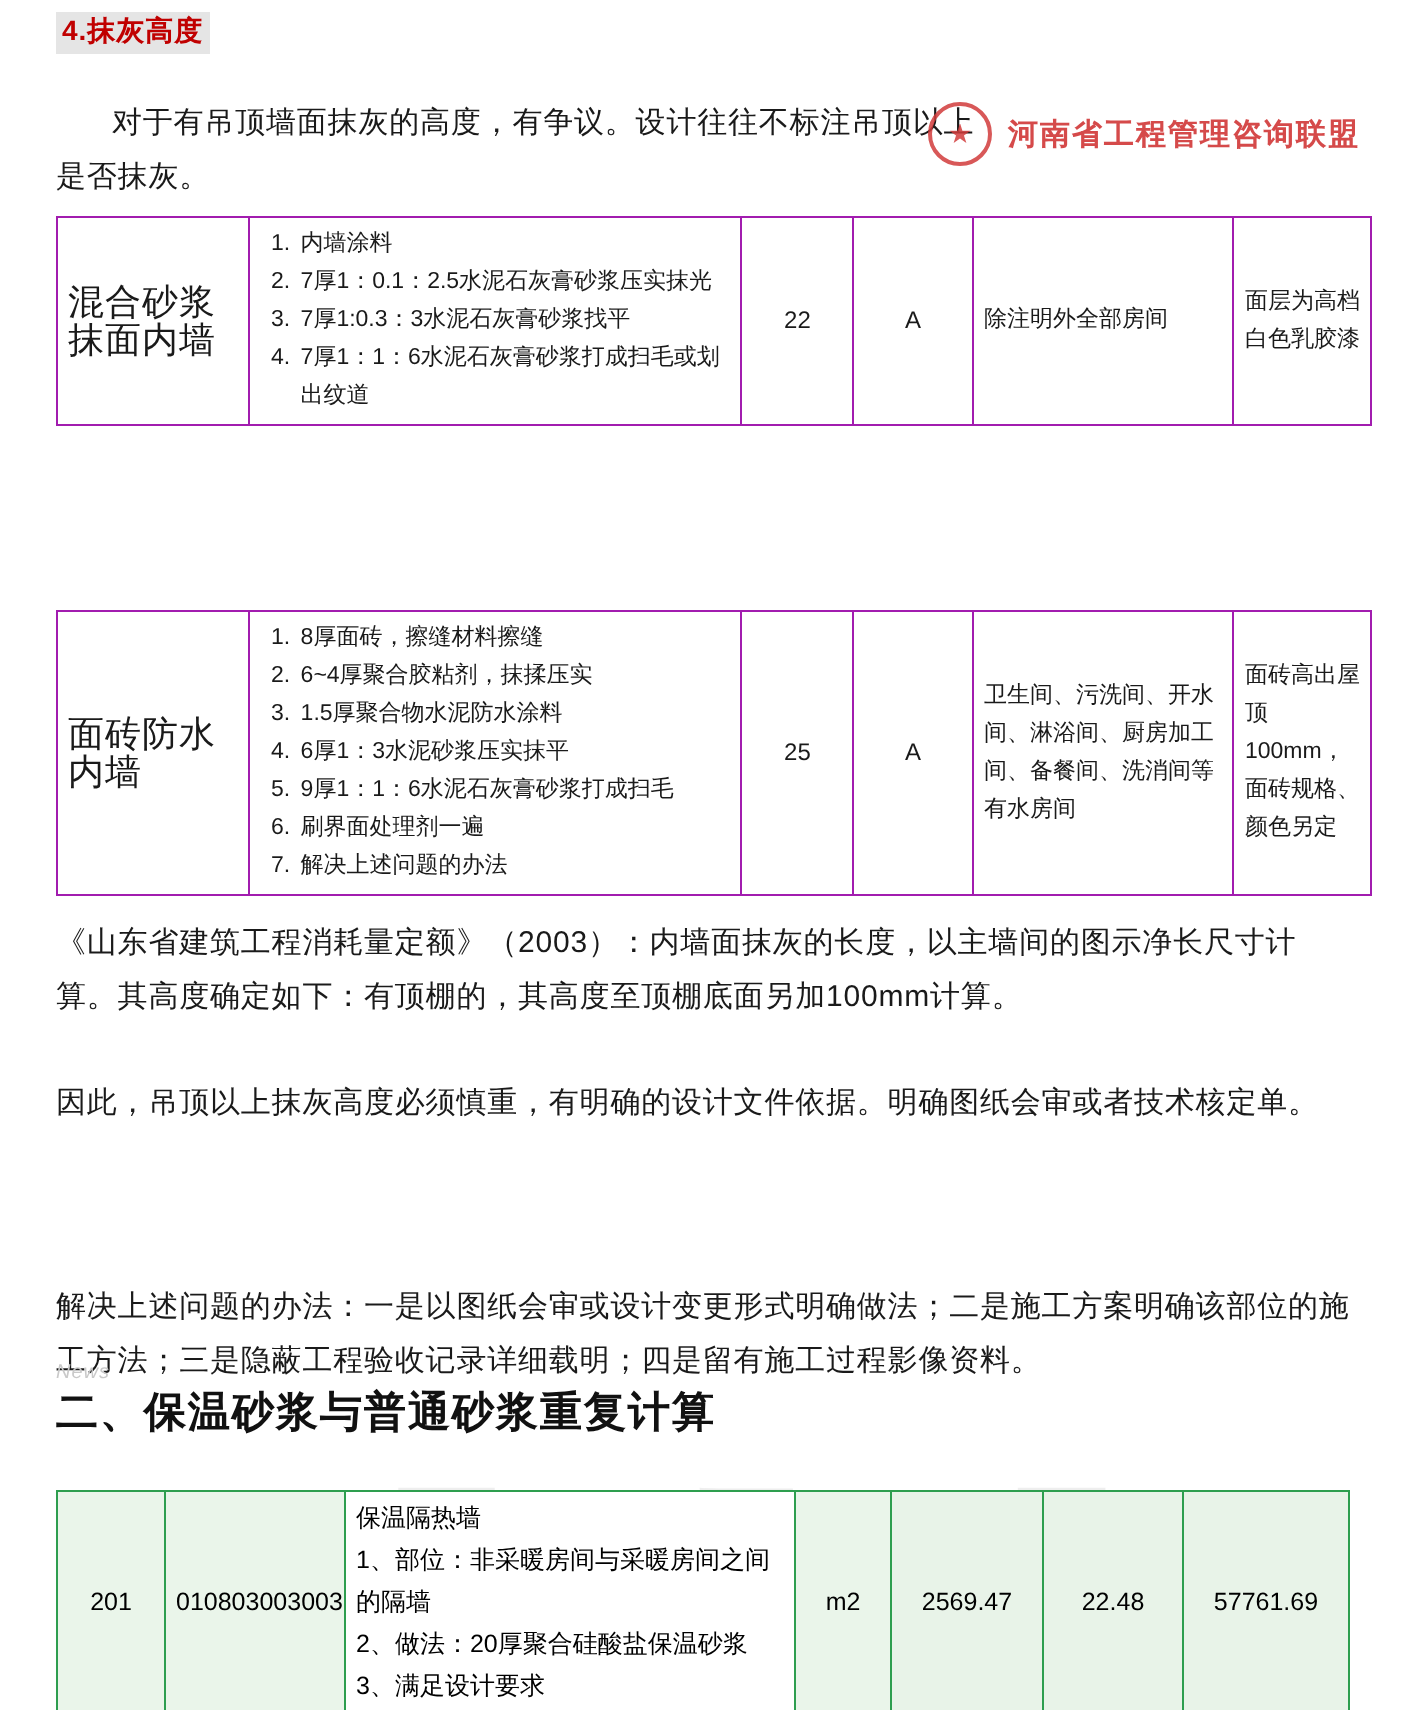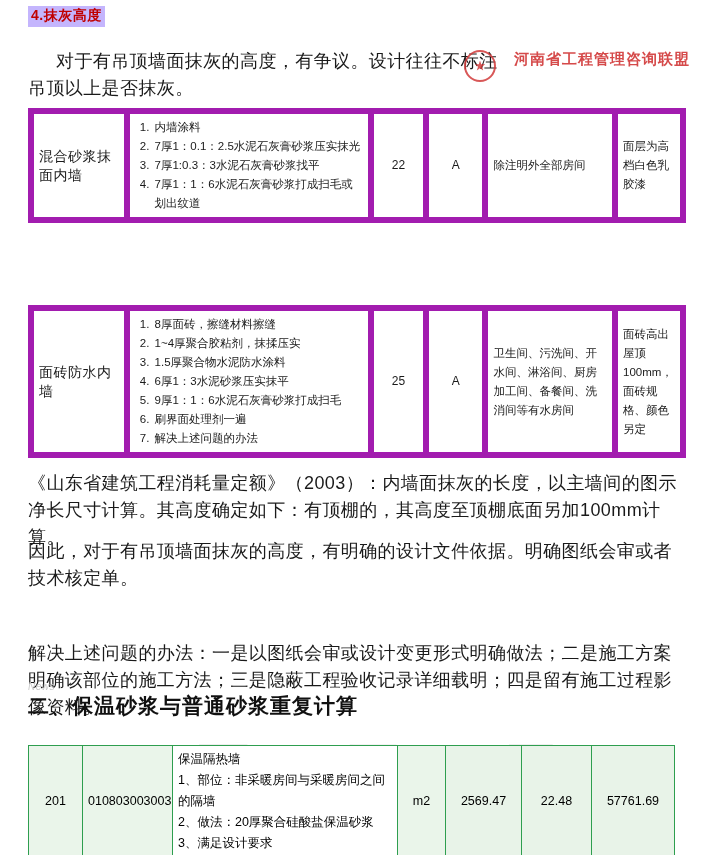--- a/index.html
+++ b/index.html
@@ -23,47 +23,47 @@
   }
 
   
   .h-sub {
     position: absolute;
     left: 28px;
     top: 6px;
     font-size: 14px;
     font-weight: bold;
     color: #c00000;
-    background: #c4b5fd;
+    background: #e5e5e5;
     padding: 1px 3px 2px 3px;
     letter-spacing: 0.5px;
   }
 
   
   .para {
     position: absolute;
-    font-size: 18px;
+    font-size: 15px;
     line-height: 27px;
     color: #1a1a1a;
     letter-spacing: 0.4px;
   }
   .para.indent {
     text-indent: 28px;
   }
 
   
   .stamp {
     position: absolute;
     left: 464px;
     top: 50px;
     width: 222px;
     height: 34px;
     display: flex;
-    align-items: flex-start;
-    gap: 18px;
+    align-items: center;
+    gap: 8px;
   }
   .stamp .seal {
     width: 28px;
     height: 28px;
     border-radius: 50%;
     border: 2px solid #d23b3b;
     position: relative;
     flex: none;
     opacity: 0.85;
   }
@@ -89,28 +89,28 @@
 
   
   table.doc {
     position: absolute;
     border-collapse: collapse;
     table-layout: fixed;
     font-size: 12px;
     color: #1a1a1a;
   }
   table.doc td {
-    border: 6px solid #a21caf;
+    border: 1px solid #a21caf;
     padding: 4px 5px;
     vertical-align: middle;
     line-height: 19px;
   }
   td.c-name {
     text-align: left;
-    font-size: 14px;
+    font-size: 18px;
     letter-spacing: 0.5px;
   }
   td.c-list {
     text-align: left;
     font-size: 11.5px;
     line-height: 18px;
   }
   td.c-list ol {
     margin: 0;
     padding-left: 18px;
@@ -243,39 +243,39 @@
       <col style="width:56px">
       <col style="width:122px">
       <col style="width:64px">
     </colgroup>
     <tbody>
       <tr>
         <td class="c-name">面砖防水内墙</td>
         <td class="c-list">
           <ol>
             <li>8厚面砖，擦缝材料擦缝</li>
-            <li>1~4厚聚合胶粘剂，抹揉压实</li>
+            <li>6~4厚聚合胶粘剂，抹揉压实</li>
             <li>1.5厚聚合物水泥防水涂料</li>
             <li>6厚1：3水泥砂浆压实抹平</li>
             <li>9厚1：1：6水泥石灰膏砂浆打成扫毛</li>
             <li>刷界面处理剂一遍</li>
             <li>解决上述问题的办法</li>
           </ol>
         </td>
         <td class="c-center">25</td>
         <td class="c-center">A</td>
         <td class="c-note">卫生间、污洗间、开水间、淋浴间、厨房加工间、备餐间、洗消间等有水房间</td>
         <td class="c-note">面砖高出屋顶100mm，面砖规格、颜色另定</td>
       </tr>
     </tbody>
   </table>
 
-  <div class="para" style="left:28px; top:470px; width:650px;">《山东省建筑工程消耗量定额》（2003）：内墙面抹灰的长度，以主墙间的图示净长尺寸计算。其高度确定如下：有顶棚的，其高度至顶棚底面另加100mm计算。</div>
-
-  <div class="para" style="left:28px; top:538px; width:650px;">因此，对于有吊顶墙面抹灰的高度，有明确的设计文件依据。明确图纸会审或者技术核定单。</div>
+  <div class="para" style="left:28px; top:458px; width:650px;">《山东省建筑工程消耗量定额》（2003）：内墙面抹灰的长度，以主墙间的图示净长尺寸计算。其高度确定如下：有顶棚的，其高度至顶棚底面另加100mm计算。</div>
+
+  <div class="para" style="left:28px; top:538px; width:650px;">因此，吊顶以上抹灰高度必须慎重，有明确的设计文件依据。明确图纸会审或者技术核定单。</div>
 
   <div class="para" style="left:28px; top:592px; width:650px;margin-top:48px;">解决上述问题的办法：一是以图纸会审或设计变更形式明确做法；二是施工方案明确该部位的施工方法；三是隐蔽工程验收记录详细载明；四是留有施工过程影像资料。</div>
 
   <div class="news-mark">News</div>
 
   <div class="h-section">二、保温砂浆与普通砂浆重复计算</div>
 
   <div class="wm-big">甲 乙 贝</div>
 
   <table class="green">

